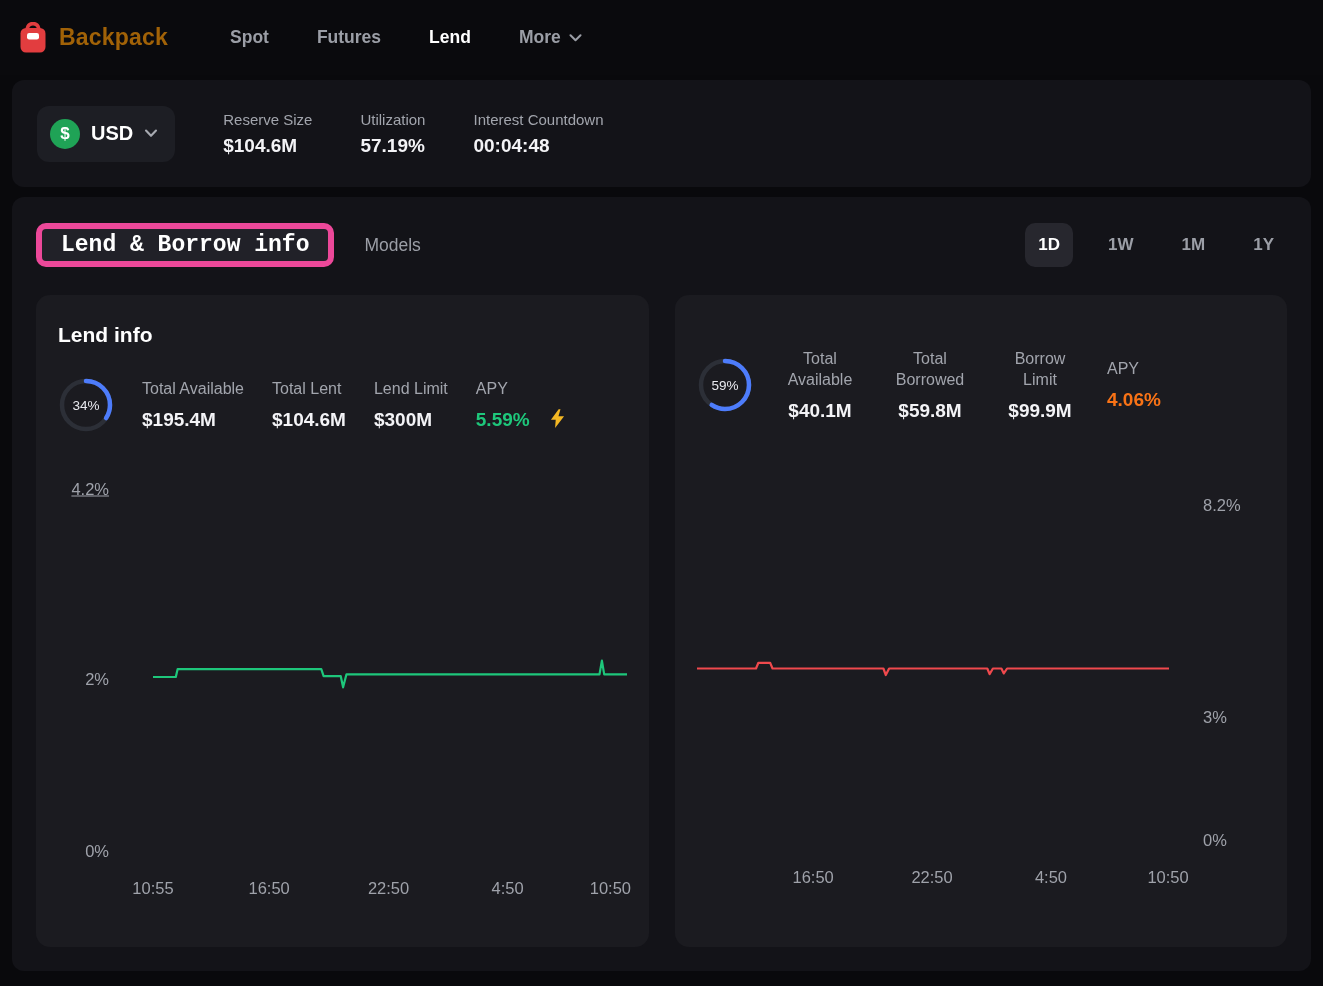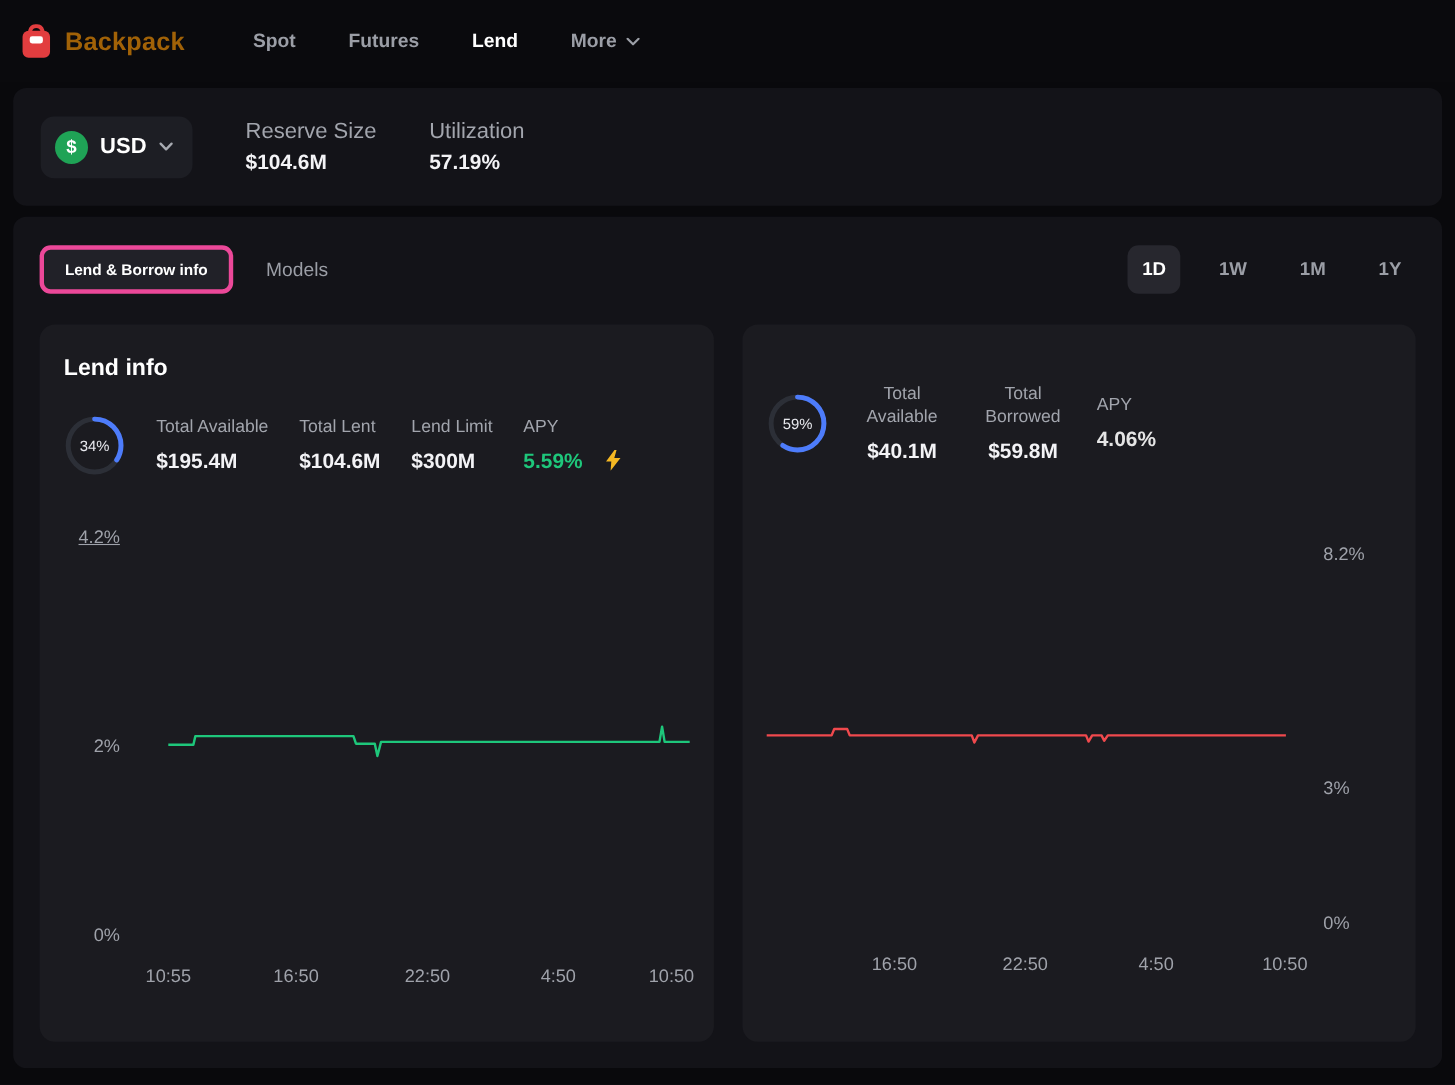--- a/index.html
+++ b/index.html
@@ -30,30 +30,30 @@
     display:flex; align-items:center; gap:11px; background:#1d1e24;
     height:56px; padding:0 17px 0 13px; border-radius:12px; cursor:pointer;
   }
   .coin-icon {
     width:30px; height:30px; border-radius:50%; background:#1fa356; color:#fff;
     display:flex; align-items:center; justify-content:center; font-size:17px; font-weight:700;
   }
   .asset-symbol { font-size:20px; font-weight:700; color:#fff; }
   .stat { margin-left:48px; }
   .stat:first-of-type { margin-left:52px; }
-  .stat-label { font-size:20px; color:#a2a5ad; }
+  .stat-label { font-size:15px; color:#a2a5ad; }
   .stat-value { font-size:19px; font-weight:600; color:#f3f3f6; margin-top:7px; }
 
   
   .main-panel { margin:10px 12px 14px; background:#131318; border-radius:12px; padding:26px 24px 24px; height:774px; }
   .tabs-row { display:flex; align-items:center; justify-content:space-between; }
   .tabs-left { display:flex; align-items:center; }
   .tab-pill {
-    background:#212128; border:4px solid #ec4899; border-radius:10px; height:44px;
-    display:flex; align-items:center; padding:0 19px; font-size:14px; font-weight:700; color:#fff; cursor:pointer;
+    background:#212128; border:6px solid #ec4899; border-radius:10px; height:44px;
+    display:flex; align-items:center; padding:0 19px; font-size:23px; font-weight:700; color:#fff; cursor:pointer;font-family:Liberation Mono, monospace;
   }
   .tab-plain { margin-left:30px; font-size:17.5px; font-weight:400; color:#9b9ea6; cursor:pointer; }
   .ranges { display:flex; align-items:center; gap:22px; }
   .range-btn {
     height:44px; min-width:44px; padding:0 13px; border-radius:10px;
     display:flex; align-items:center; justify-content:center;
     font-size:17px; font-weight:600; color:#9b9ea6; cursor:pointer;
   }
   .range-btn.active { background:#27272e; color:#fff; }
 
@@ -65,21 +65,21 @@
   .stats-row { display:flex; align-items:center; gap:28px; margin-top:30px; }
   .stats-row.tight { gap:24px; }
   .gauge { position:relative; width:56px; height:56px; flex:0 0 56px; }
   .gauge-label { position:absolute; inset:0; display:flex; align-items:center; justify-content:center; font-size:13.5px; color:#e8e9ee; }
   .cstat-label { font-size:16px; color:#a2a5ad; line-height:1.3; }
   .cstat-value { font-size:19px; font-weight:600; color:#f3f3f6; margin-top:9px; }
   .cstat.center { text-align:center; max-width:86px; }
   .cstat .value-row { display:flex; align-items:flex-start; gap:20px; margin-top:9px; }
   .cstat .value-row .cstat-value { margin-top:0; }
   .val-green { color:#1ec77b; }
-  .val-red { color:#e5e5e5; }
+  .val-red { color:#f97316; }
 
   .chart-area { display:flex; margin-top:26px; height:392px; }
   .ylabels { position:relative; flex:0 0 auto; }
   .ylabels.left  { width:95px; }
   .ylabels.right { width:96px; }
   .ytick { position:absolute; transform:translateY(-50%); font-size:16.5px; color:#9fa2aa; white-space:nowrap; }
   .ylabels.left  .ytick { right:44px; }
   .ylabels.right .ytick { left:34px; }
   .plot { position:relative; flex:1; }
   .xlabels { position:relative; height:30px; margin-top:24px; }
@@ -122,20 +122,24 @@
   </div>
 
   <div class="stat">
     <div class="stat-label">Reserve Size</div>
     <div class="stat-value">$104.6M</div>
   </div>
   <div class="stat">
     <div class="stat-label">Utilization</div>
     <div class="stat-value">57.19%</div>
   </div>
+  <div class="stat">
+    <div class="stat-label">Interest Countdown</div>
+    <div class="stat-value">00:04:48</div>
+  </div>
 </section>
 
 <section class="main-panel">
 
   <div class="tabs-row">
     <div class="tabs-left">
       <div class="tab-pill">Lend &amp; Borrow info</div>
       <div class="tab-plain">Models</div>
     </div>
     <div class="ranges">
@@ -212,20 +216,24 @@
           <span class="gauge-label">59%</span>
         </div>
         <div class="cstat center">
           <div class="cstat-label">Total Available</div>
           <div class="cstat-value">$40.1M</div>
         </div>
         <div class="cstat center">
           <div class="cstat-label">Total Borrowed</div>
           <div class="cstat-value">$59.8M</div>
         </div>
+        <div class="cstat center">
+          <div class="cstat-label">Borrow Limit</div>
+          <div class="cstat-value">$99.9M</div>
+        </div>
         <div class="cstat">
           <div class="cstat-label">APY</div>
           <div class="cstat-value val-red">4.06%</div>
         </div>
       </div>
 
       <div class="chart-area">
         <div class="plot"><svg width="472" height="392">
               <polyline points="0.0,220.5 59.0,220.5 61.4,214.8 73.2,214.8 75.5,220.5 186.4,220.5 188.8,227.0 192.1,220.5 290.3,220.5 292.6,226.2 295.9,220.5 304.4,220.5 306.8,225.4 310.1,220.5 472.0,220.5" fill="none" stroke="#f0494d" stroke-width="2.2" stroke-linejoin="round" stroke-linecap="round"></polyline>
             </svg></div>

